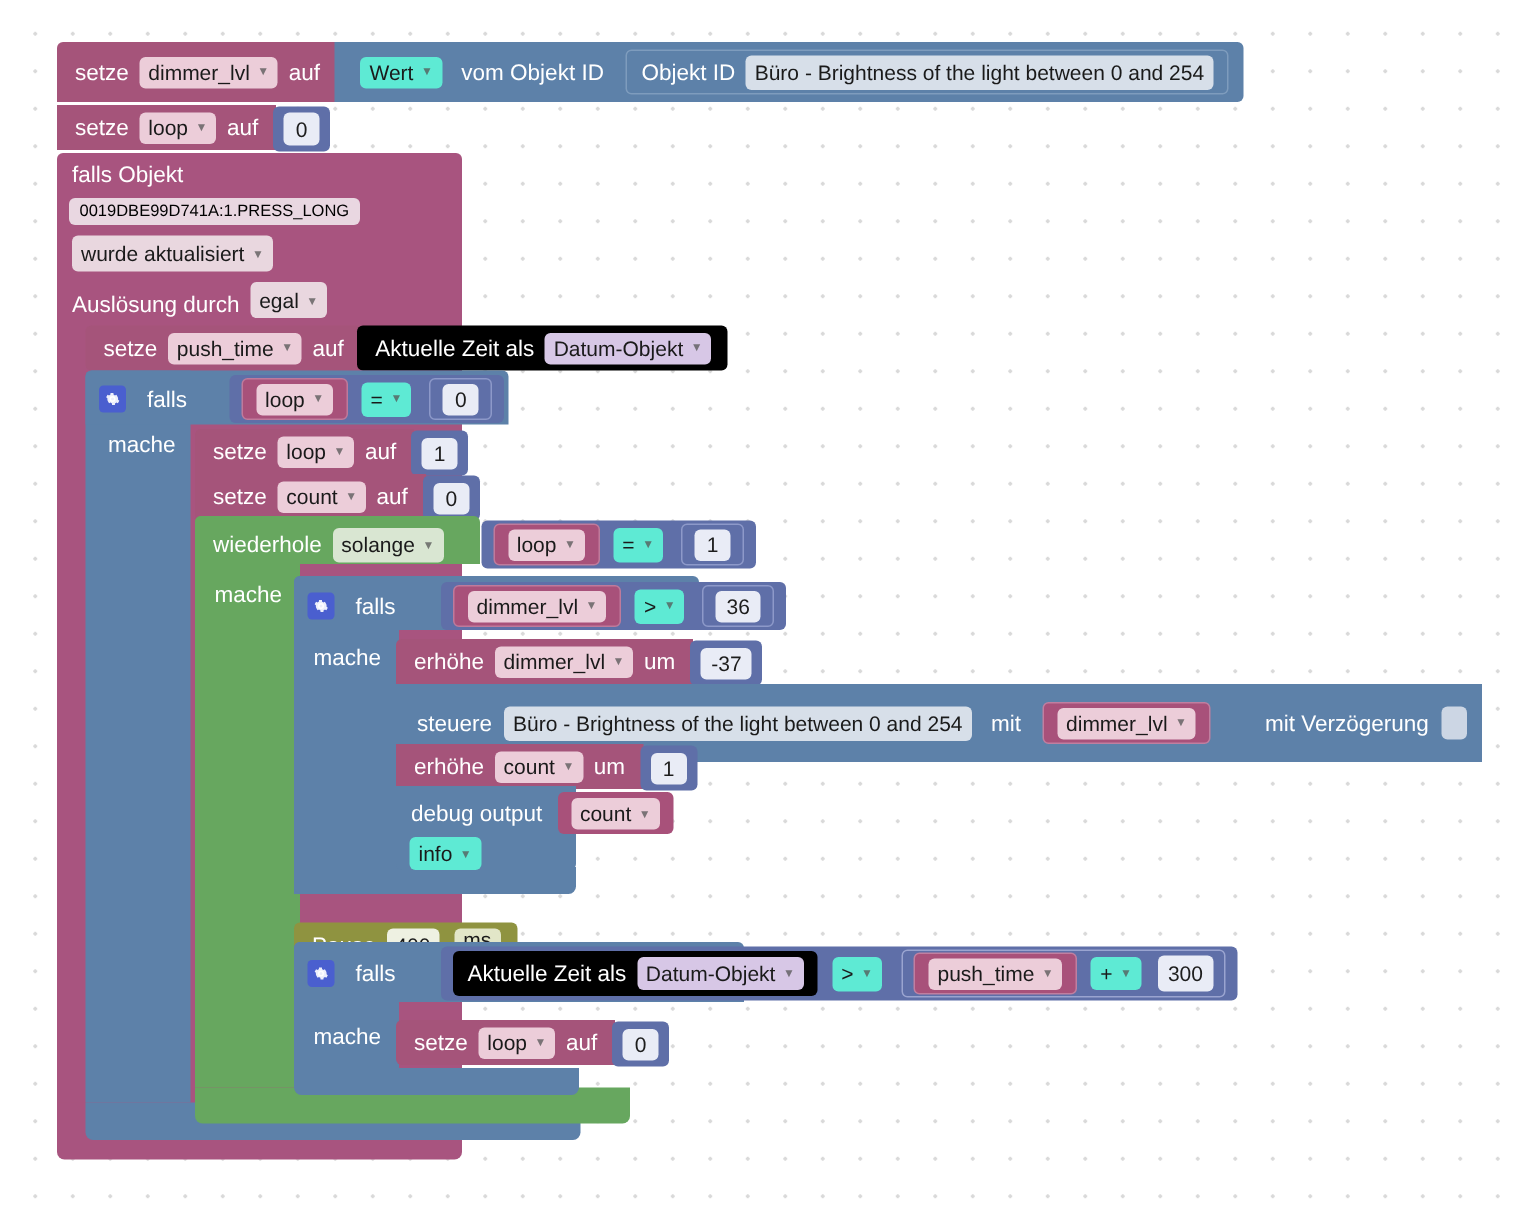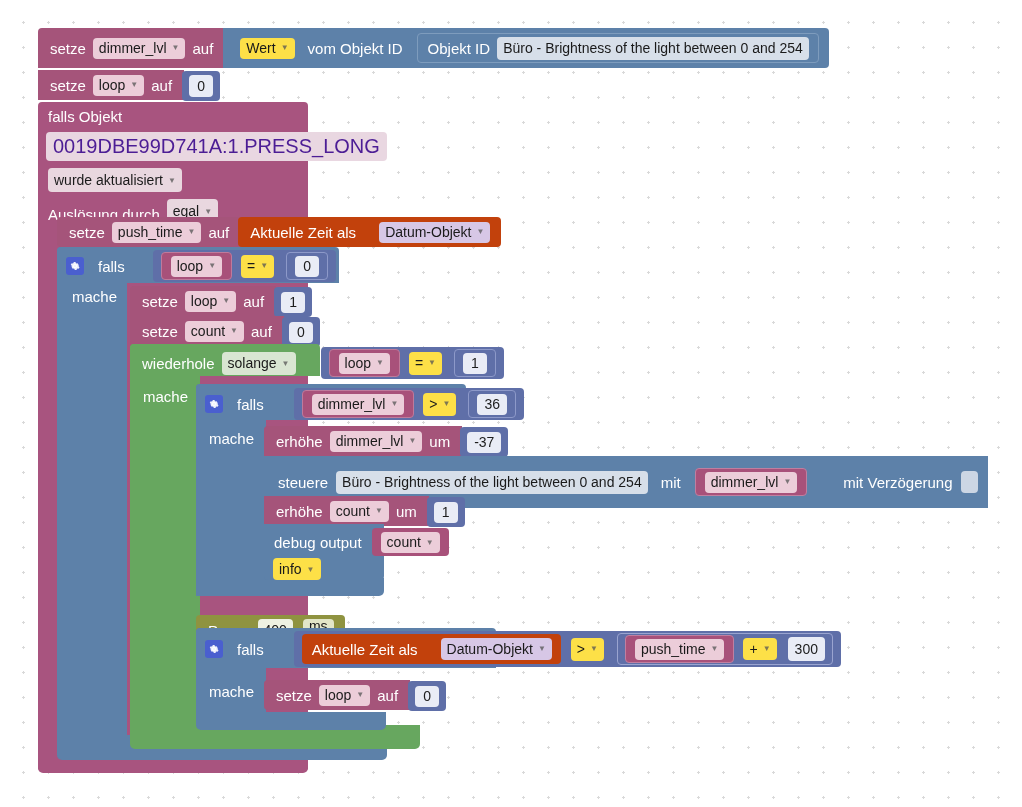--- a/index.html
+++ b/index.html
@@ -31,41 +31,41 @@
     min-height: 30px;
     white-space: nowrap;
   }
   .blk > * { flex: none; }
 
   
   .c-var   { background: #a5547a; }          
   .c-var2  { background: #a8517a; }
   .c-ctrl  { background: #5d81a9; }          
   .c-logic { background: #5f6fa8; }          
-  .c-time  { background: #c2410c; gap: 16px; }          
+  .c-time  { background: #000000; }          
   .c-pause { background: #8f9340; }          
 
   
   .lbl { color: #ffffff; padding: 0 4px; font-size: 15px; }
 
   
   .fld {
     display: inline-flex; align-items: center;
     height: 21px; padding: 0 6px;
     border-radius: 4px;
     font-size: 14px;
     color: #1a1a1a;
     margin: 0 3px;
     background: #eecfd9;
   }
   .fld .caret {
     margin-left: 5px; font-size: 8px; color: #555; opacity: .75;
   }
   .fld-var    { background: #eccdd9; }
-  .fld-light  { background: #fde047; justify-content: center; }
+  .fld-light  { background: #5eead4; justify-content: center; }
   .fld-purple { background: #d7c7e6; }
   .fld-olive  { background: #e2e6c8; flex-direction: column; }
   .fld-txt    { background: #e9d7df; }
   .fld-objid  { background: #d7dfe9; }
 
   
   .slab {
     display: inline-flex; align-items: center; justify-content: center;
     min-width: 24px; height: 26px; padding: 0 7px;
     background: #e9ecf6; color: #1d1d1d;
@@ -100,21 +100,21 @@
   
   #trigger-block {
     position: absolute; left: 38px; top: 102px;
     width: 270px;
     background: #a8547f;
     border-radius: 4px 4px 4px 4px;
   }
   .trig-head { padding: 6px 8px 8px 8px; }
   .trig-row { display: flex; align-items: flex-end; margin-bottom: 7px; }
   .trig-objid {
-    background: #e9d7e1; color: #4c1d95; font-size: 20px;
+    background: #e9d7e1; color: #000000; font-size: 11px;
     padding: 3px 7px; border-radius: 4px;
   }
 
   
   .foot { border-radius: 0 0 5px 5px; }
 </style>
 </head>
 <body>
 
 <div class="canvas">

